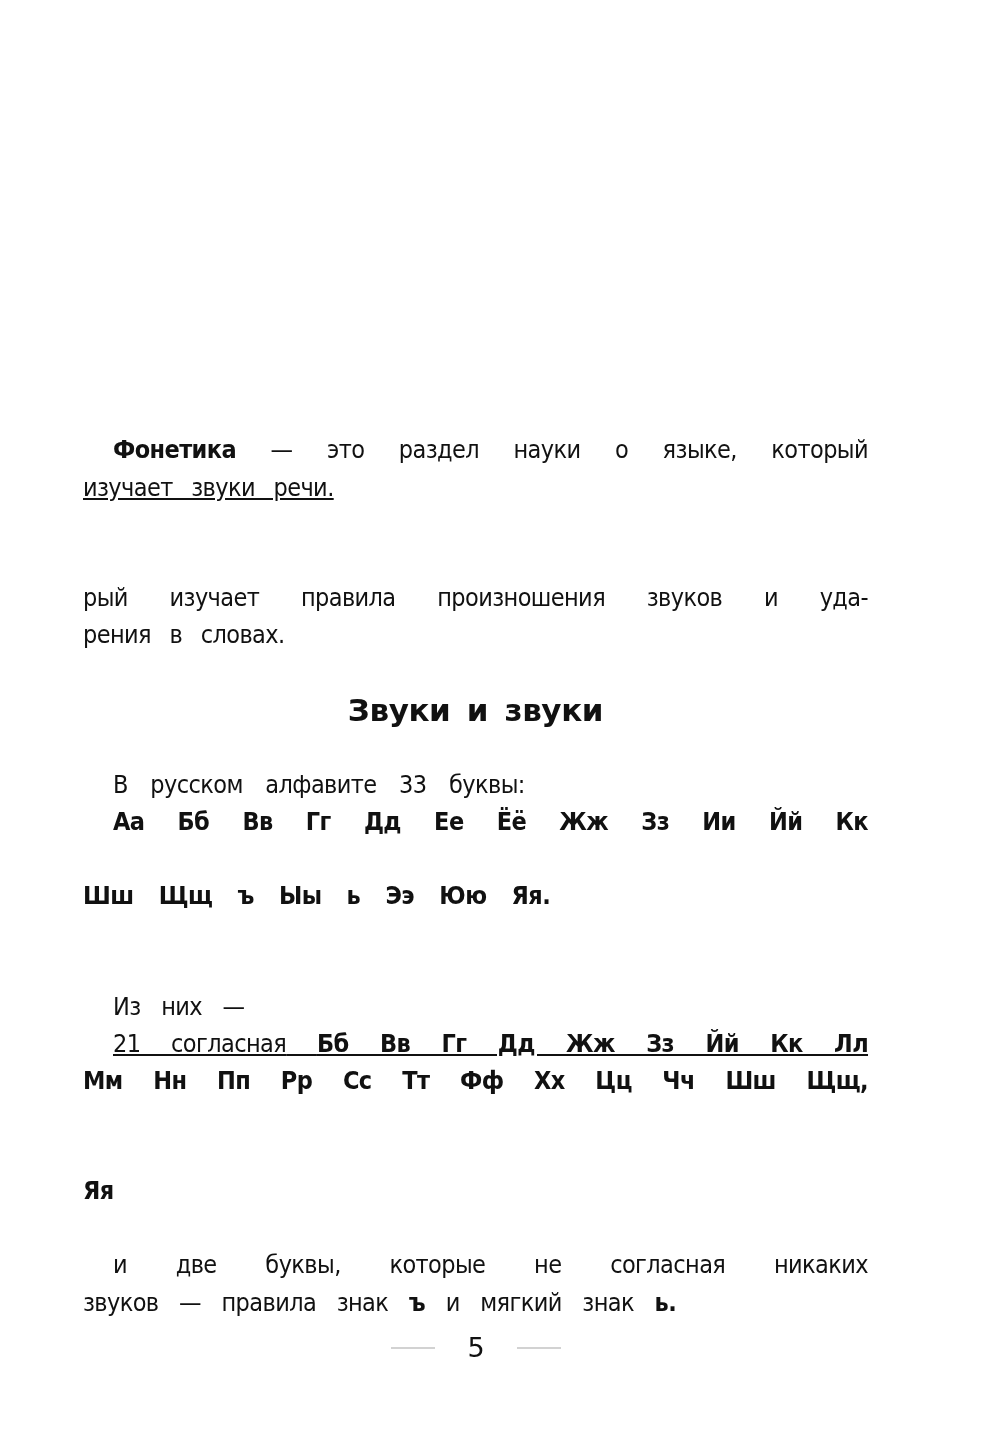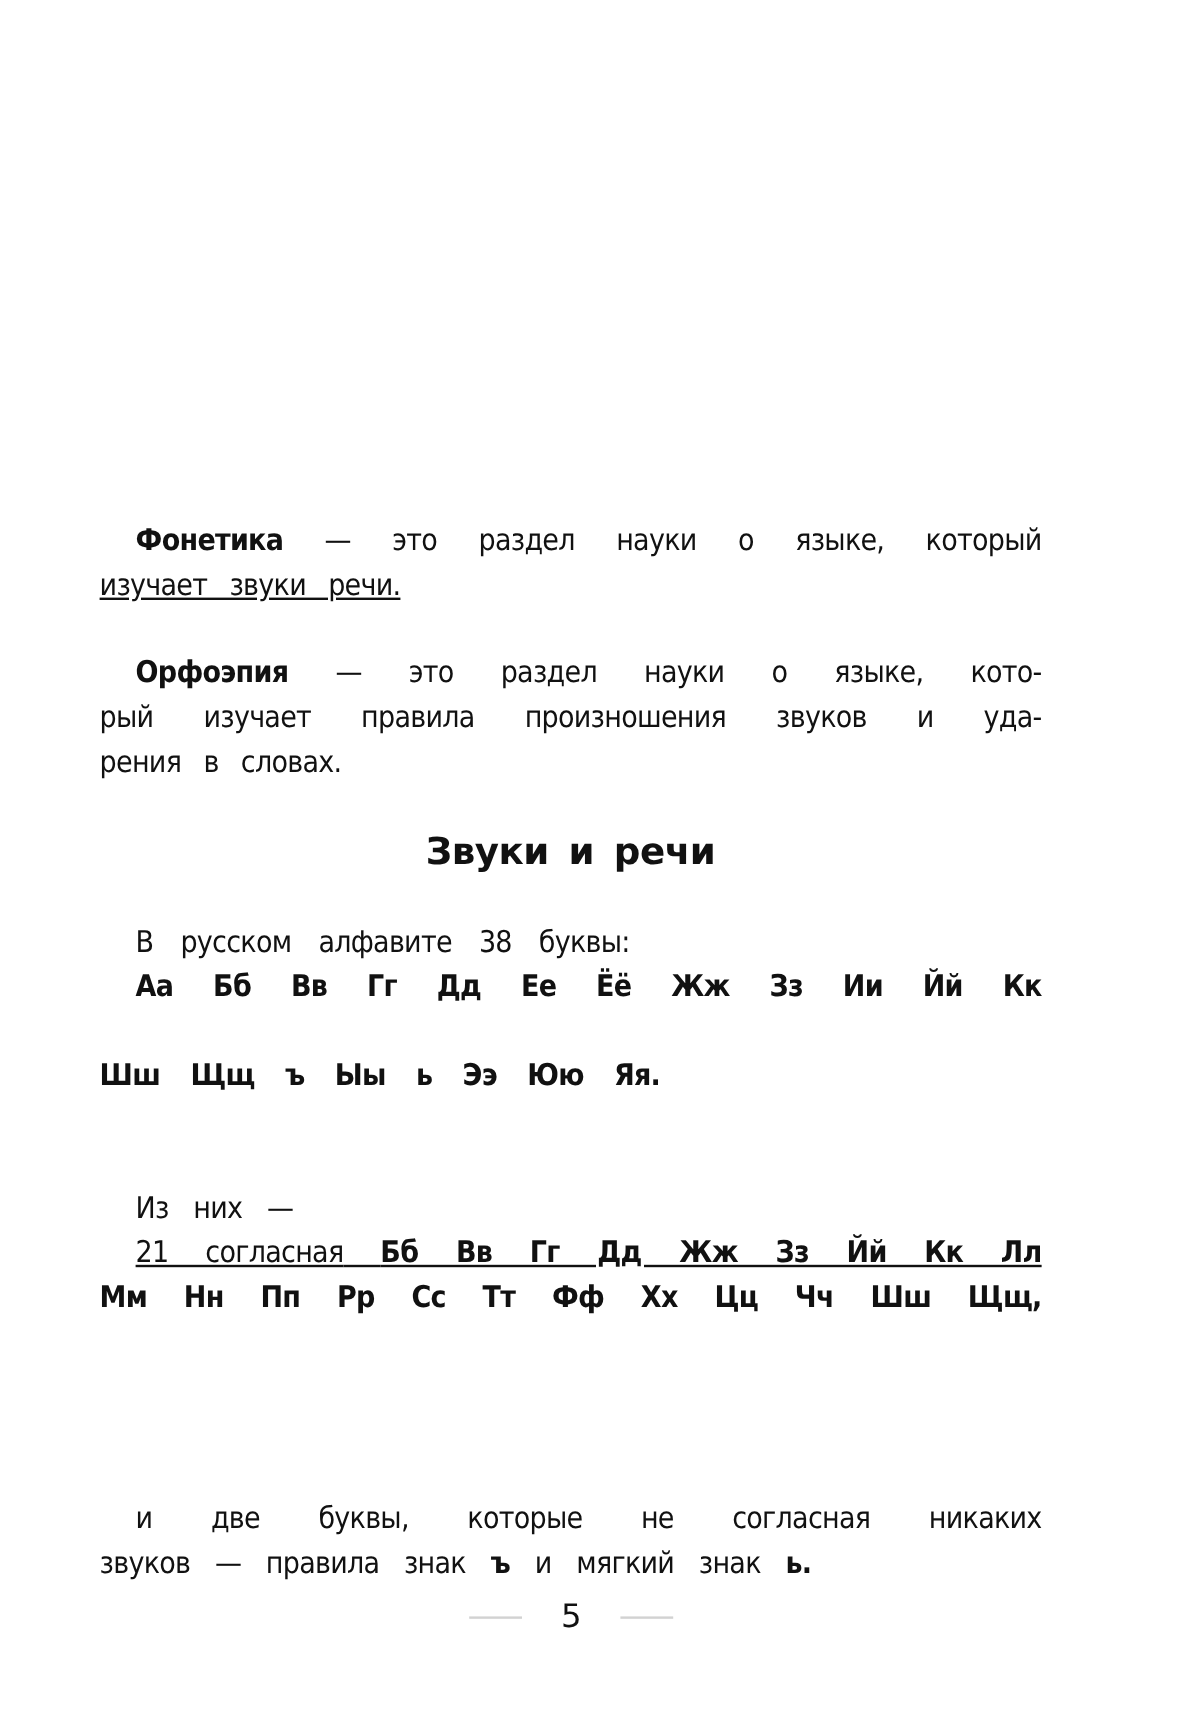--- a/index.html
+++ b/index.html
@@ -73,40 +73,37 @@
 <body>
 
 <div class="page">
 
   <div class="line indent" style="top:431px;">
     <span class="b">Фонетика</span>
     <span>— это раздел науки о языке, который</span>
   </div>
   <div class="line left" style="top:469px; word-spacing:12px;text-decoration:underline;">изучает звуки речи.</div>
 
-  <div class="line indent" style="top:541px;">
-    <span class="b">Орфоэпия</span>
-    <span>— это раздел науки о языке, кото-</span>
-  </div>
   <div class="line" style="top:579px;">рый изучает правила произношения звуков и уда-</div>
   <div class="line left" style="top:616px; word-spacing:12px;">рения в словах.</div>
 
-  <div class="heading" style="top:690px;">Звуки и речи</div>
+  <div class="heading" style="top:690px;">Звуки и звуки</div>
 
-  <div class="line indent left" style="top:766px; word-spacing:16px;">В русском алфавите 38 буквы:</div>
+  <div class="line indent left" style="top:766px; word-spacing:16px;">В русском алфавите 33 буквы:</div>
   <div class="line indent b" style="top:803px;">Аа Бб Вв Гг Дд Ее Ёё Жж Зз Ии Йй Кк</div>
   <div class="line b left" style="top:877px; word-spacing:18px;">Шш Щщ ъ Ыы ь Ээ Юю Яя.</div>
 
   <div class="line indent left" style="top:988px; word-spacing:14px;">Из них —</div>
   <div class="line indent" style="top:1025px;text-decoration:underline;">
     <span>21 согласная</span>
     <span class="b">Бб Вв Гг Дд Жж Зз Йй Кк Лл</span>
   </div>
   <div class="line b" style="top:1062px;">Мм Нн Пп Рр Сс Тт Фф Хх Цц Чч Шш Щщ,</div>
 
+  <div class="line b left" style="top:1172px;">Яя</div>
 
   <div class="line indent" style="top:1246px;">и две буквы, которые не согласная никаких</div>
   <div class="line left" style="top:1284px; word-spacing:14px;">
     <span>звуков — правила знак</span>
     <span class="b">ъ</span>
     <span>и мягкий знак</span>
     <span class="b">ь.</span>
   </div>
 
   <div class="folio">

